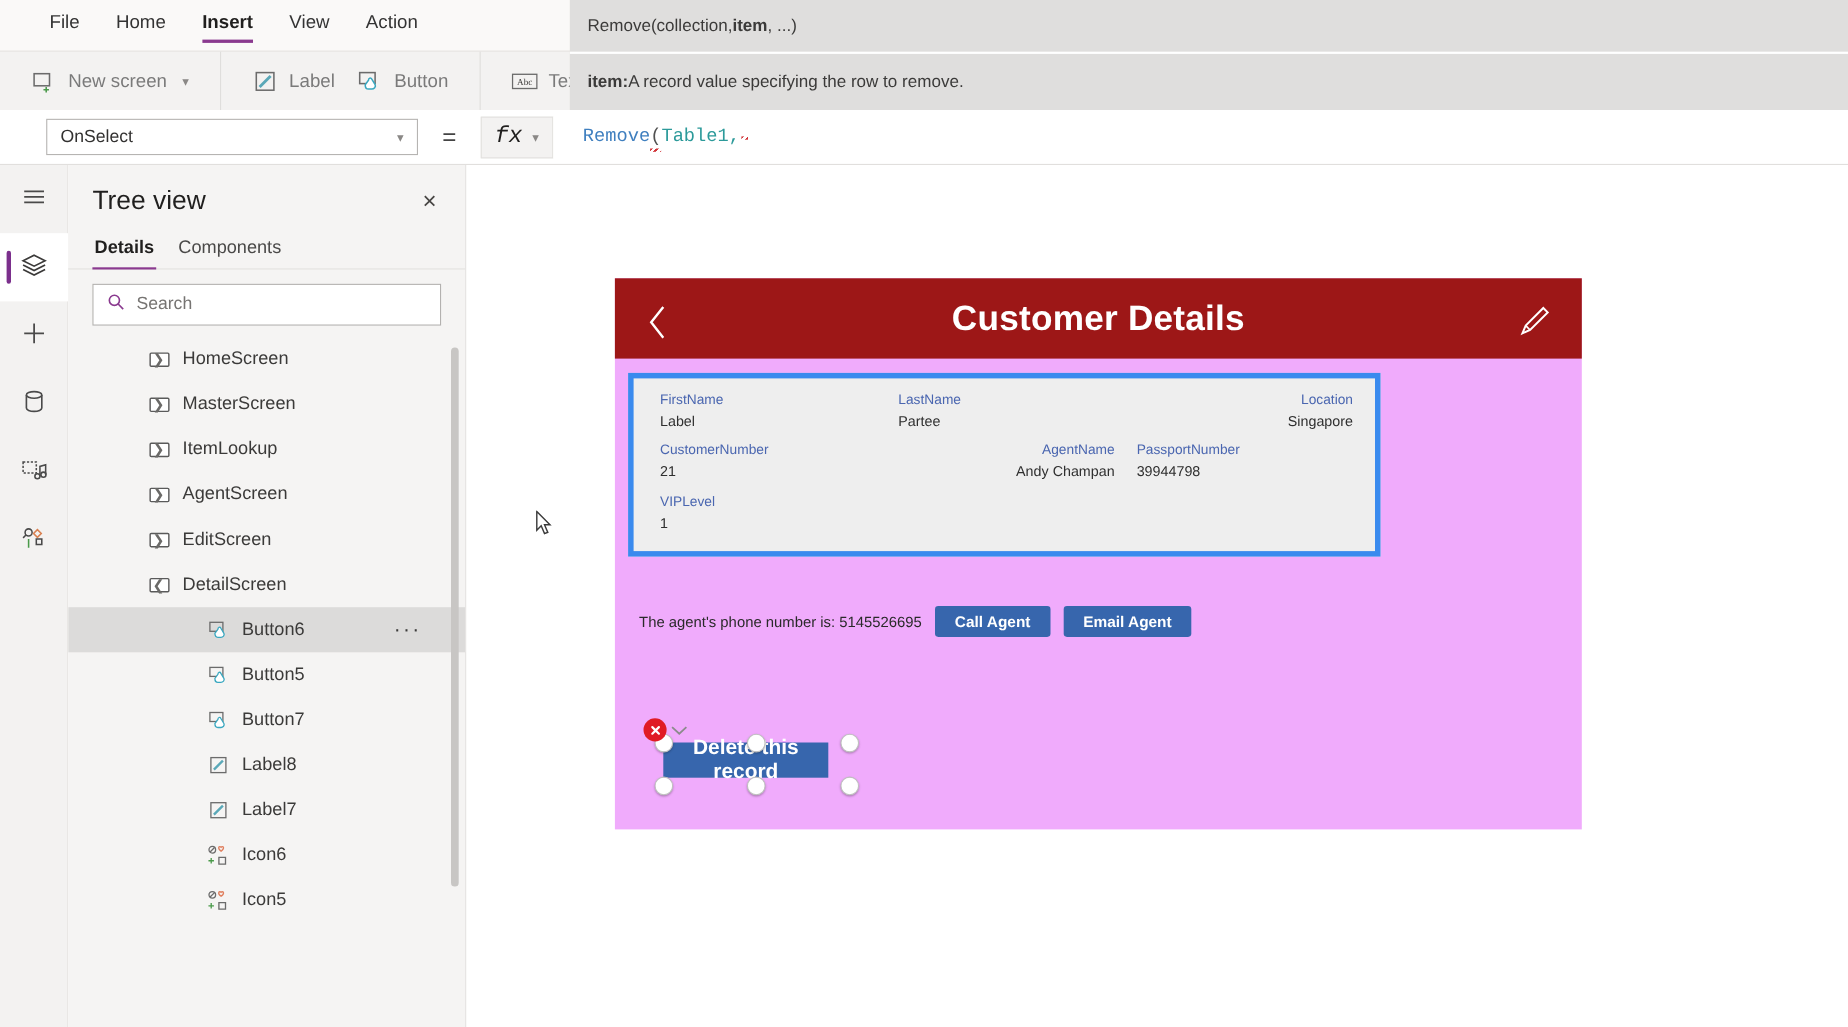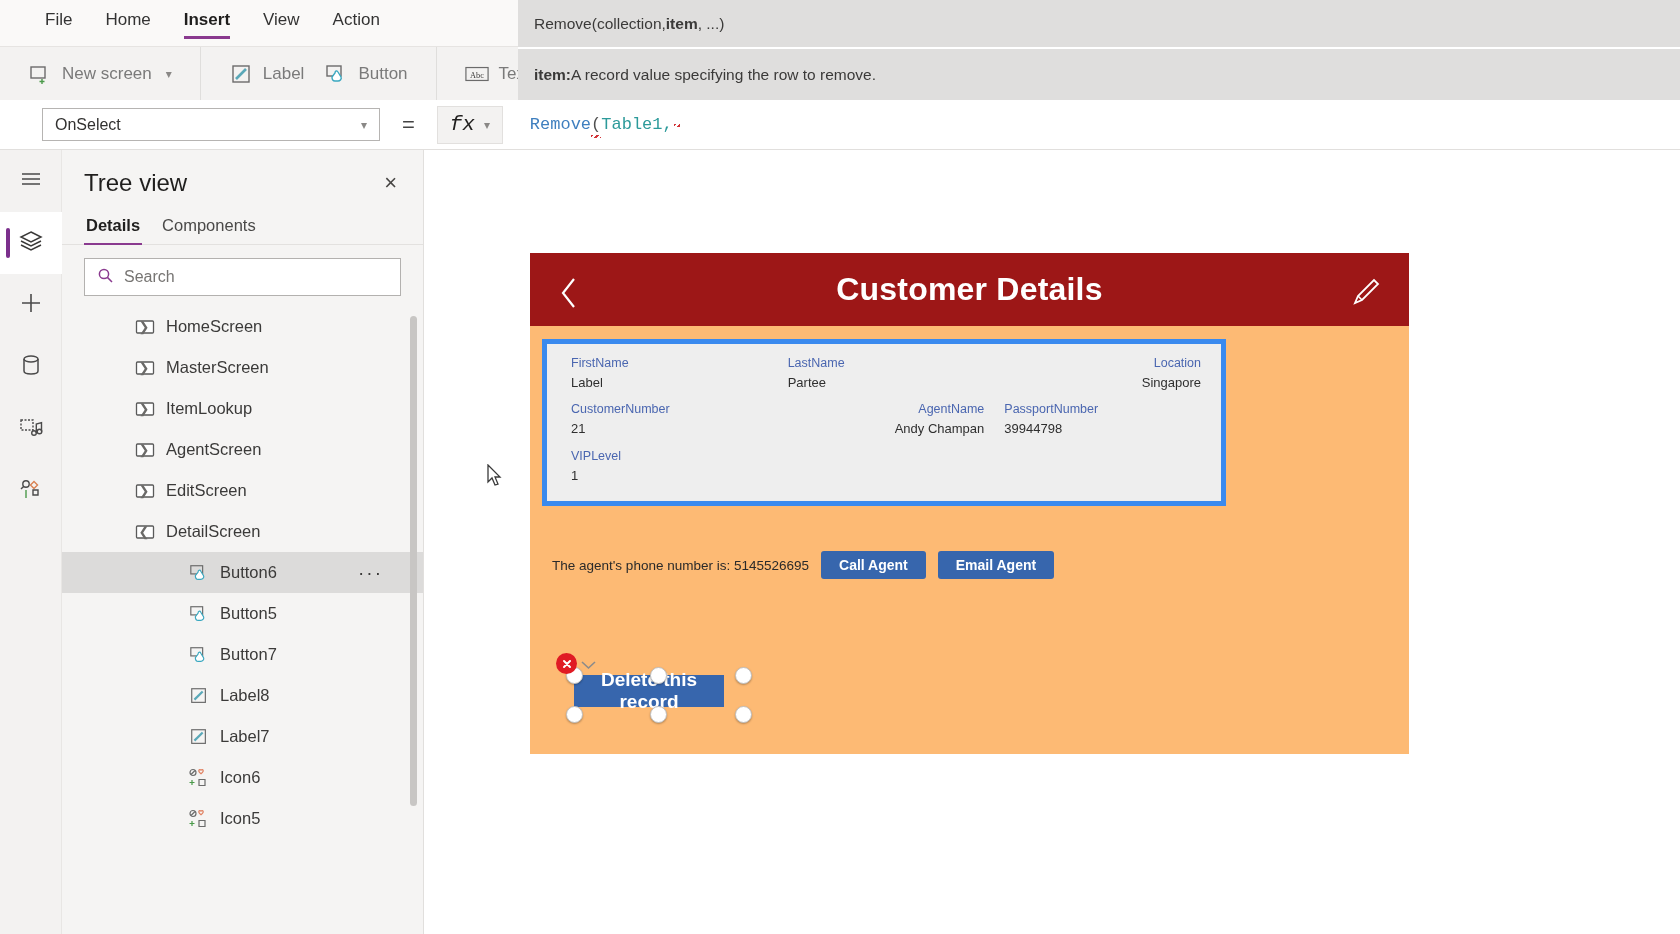--- a/index.html
+++ b/index.html
@@ -170,22 +170,22 @@
     position: absolute; right: 6px; top: 10px; width: 7px; height: 490px;
     background: #c8c6c4; border-radius: 4px;
   }
 
   
   .canvas-area {
     position: absolute; top: 150px; left: 424px; width: 1256px; height: 784px;
     background: #ffffff;
   }
   .phone-canvas {
-    position: absolute; left: 106px; top: 103px; width: 879px; height: 501px;
-    background: #fdba74;
+    position: absolute; left: 135px; top: 103px; width: 879px; height: 501px;
+    background: #f0abfc;
   }
   .app-header {
     position: absolute; left: 0; top: 0; width: 879px; height: 73px;
     background: #9d1717; display: flex; align-items: center; justify-content: center;
   }
   .app-title { color: #ffffff; font-size: 32px; font-weight: bold; letter-spacing: 0.2px; }
   .hdr-back { position: absolute; left: 26px; top: 22px; cursor: pointer; }
   .hdr-edit { position: absolute; right: 26px; top: 22px; cursor: pointer; }
 
   .form-card {

